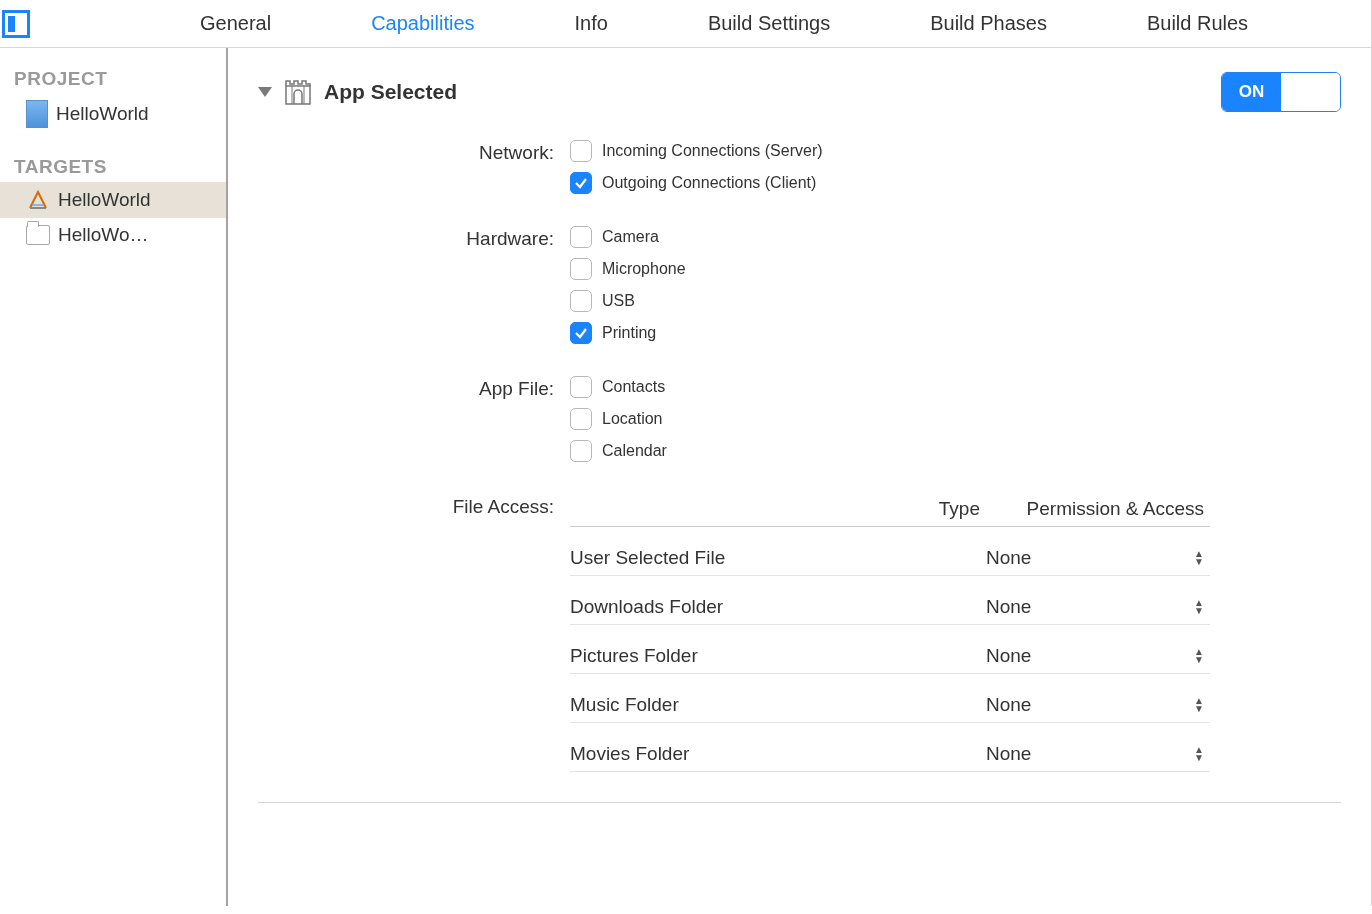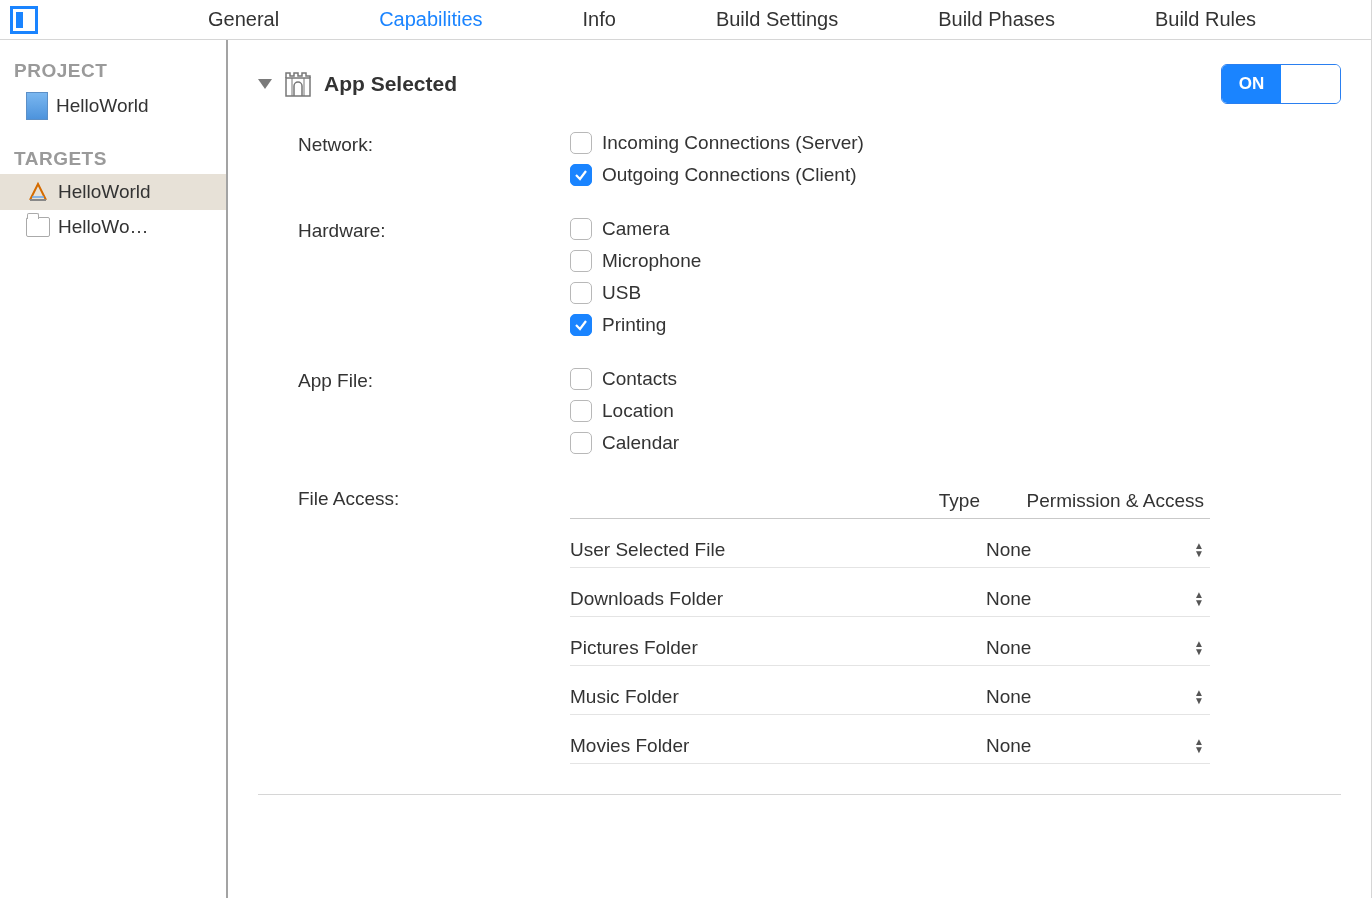--- a/index.html
+++ b/index.html
@@ -8,23 +8,23 @@
       font-size: 13px;
       color: #333;
       background: #fff;
       width: 1372px;
       height: 914px;
       overflow: hidden;
     }
     .tabbar {
       display: flex;
       align-items: center;
-      height: 40px;
+      height: 48px;
       border-bottom: 1px solid #d6d6d6;
-      padding-left: 10px;
+      padding-left: 2px;
       border-right: 1px solid #d6d6d6;
     }
     .tabbar .app-icon {
       width: 28px;
       height: 28px;
       border: 3px solid #1a84ff;
       margin-right: 120px;
       position: relative;
     }
     .tabbar .app-icon::after {
@@ -153,34 +153,35 @@
       flex: 1;
       background: #fff;
     }
     .setting-row {
       display: flex;
       align-items: flex-start;
       margin-bottom: 22px;
     }
     .setting-label {
       width: 272px;
+      text-align: right;
       padding-right: 16px;
       font-size: 19px;
       color: #333;
       padding-top: 2px;
     }
     .setting-body {
       flex: 1;
     }
     .checkbox-row {
       display: flex;
       align-items: center;
       gap: 10px;
       margin-bottom: 10px;
-      font-size: 19px;
+      font-size: 16px;
       cursor: pointer;
     }
     .cbx {
       width: 22px; height: 22px;
       border: 1.5px solid #b8b8b8;
       border-radius: 5px;
       background: #fff;
       flex-shrink: 0;
       display:flex;
       align-items:center;

